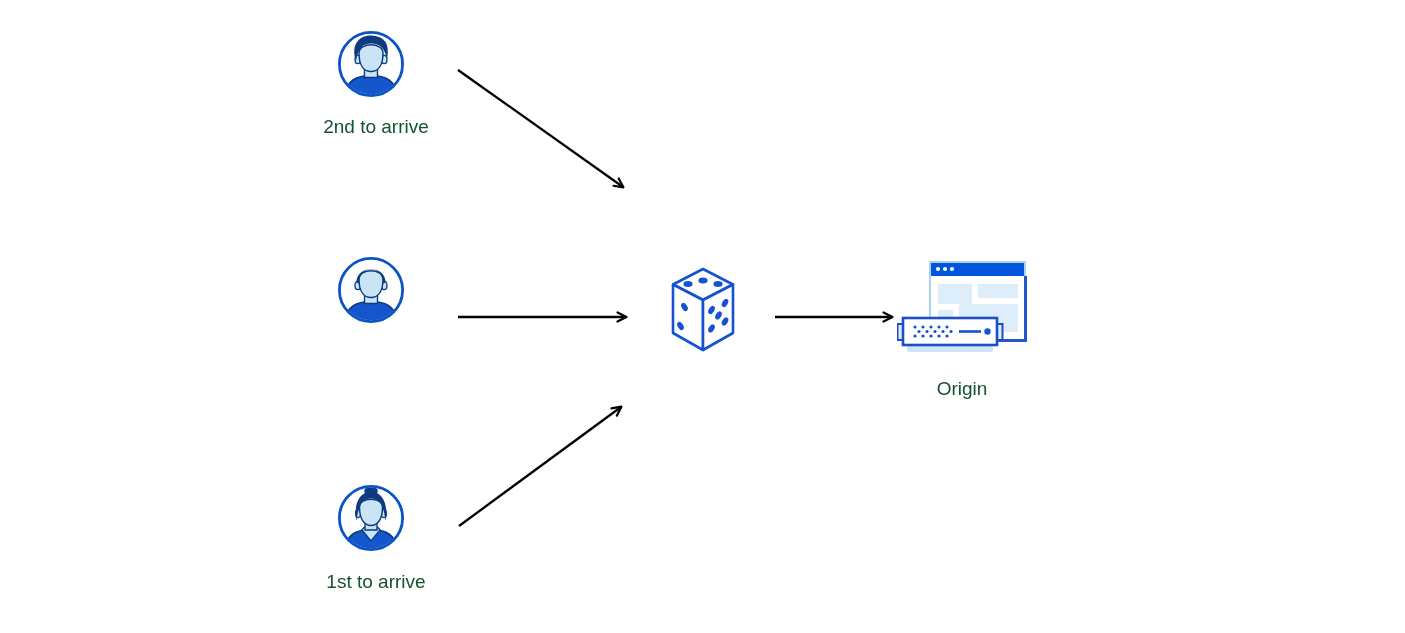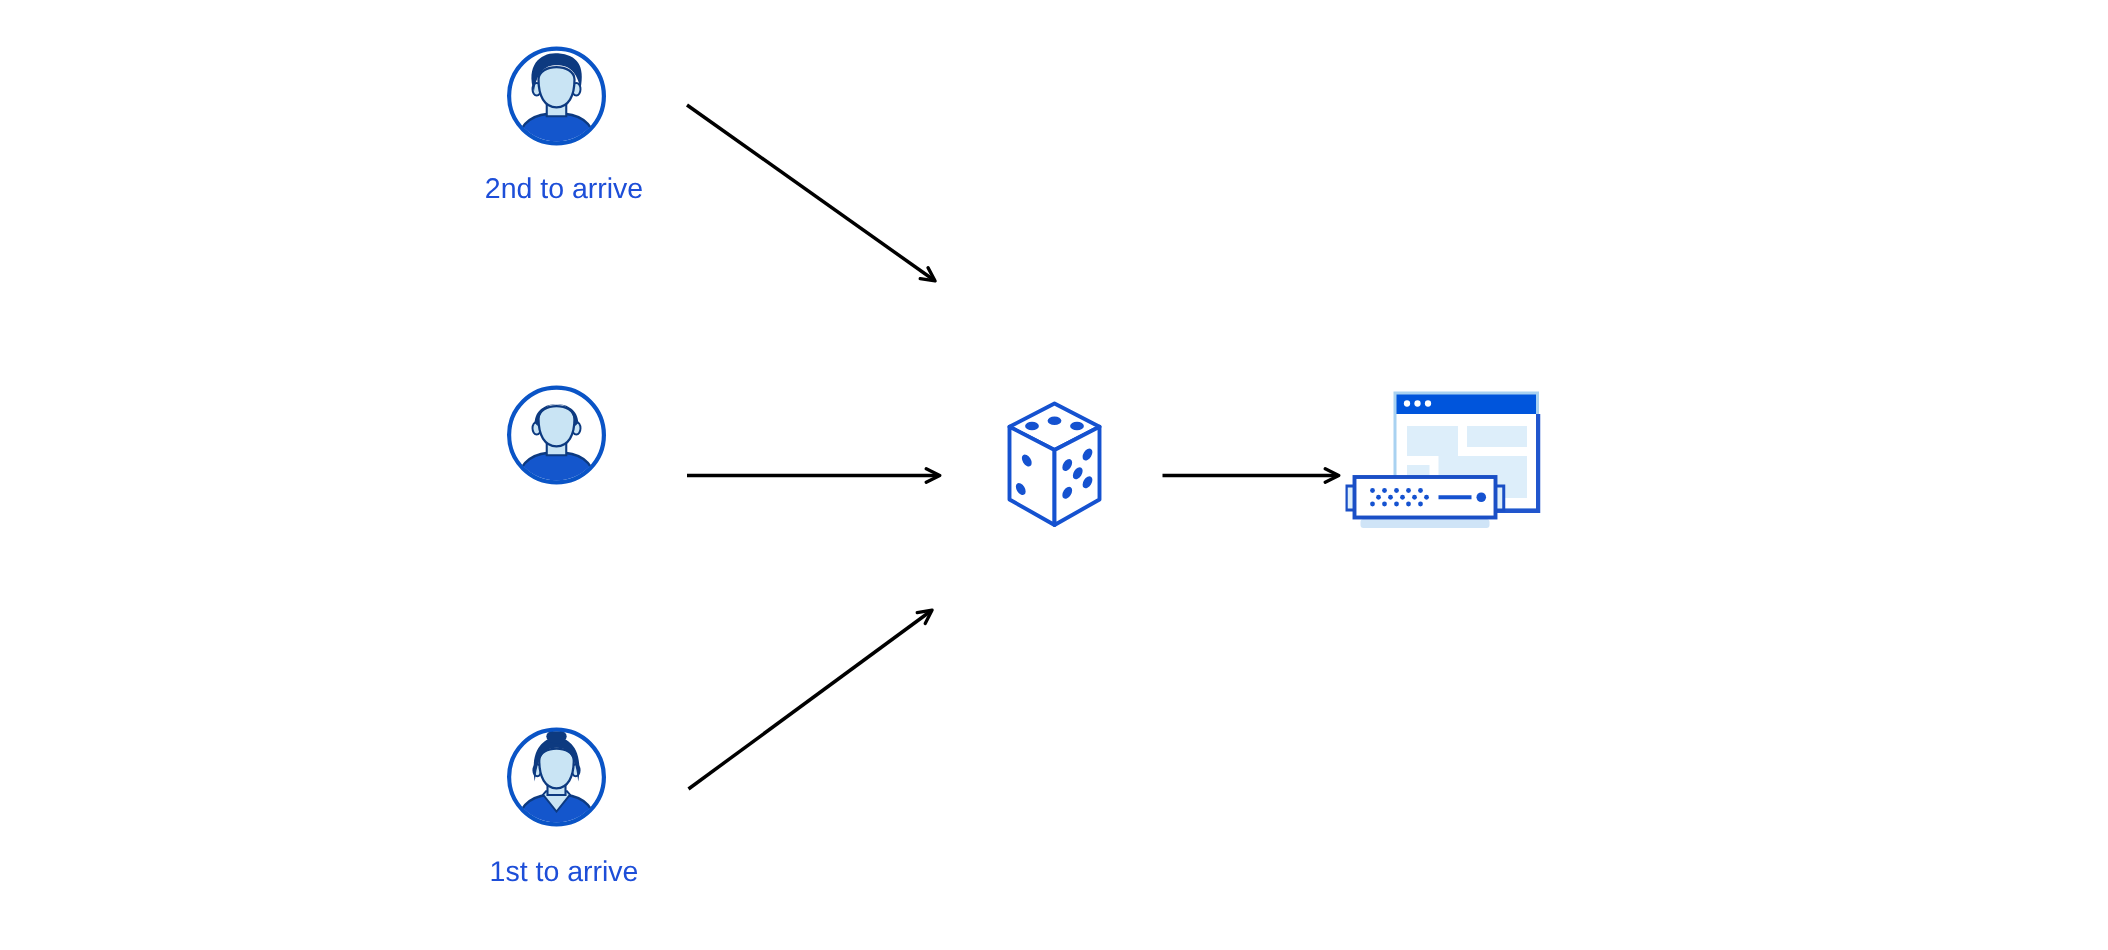--- a/index.html
+++ b/index.html
@@ -11,21 +11,21 @@
     font-family: "Liberation Sans", sans-serif;
     overflow: hidden;
   }
   .node { position: absolute; }
   .node-label {
     position: absolute;
     width: 180px;
     text-align: center;
     font-size: 19px;
     line-height: 22px;
-    color: #1d4ed8;
+    color: #14532d;
     white-space: nowrap;
   }
   .arrow-layer {
     position: absolute;
     left: 0; top: 0;
     width: 1405px; height: 633px;
     pointer-events: none;
   }
 </style>
 </head>
@@ -165,14 +165,15 @@
             <circle cx="26" cy="76" r="1.6"></circle>
             <circle cx="34" cy="76" r="1.6"></circle>
             <circle cx="42" cy="76" r="1.6"></circle>
             <circle cx="50" cy="76" r="1.6"></circle>
         </g>
         <line x1="62" y1="71.5" x2="84" y2="71.5" stroke="#1552d0" stroke-width="2.6"></line>
         <circle cx="90.5" cy="71.5" r="3.2" fill="#1552d0"></circle>
       </g>
     </svg>
   </div>
+  <div class="node-label" style="left:872px; top:378px;">Origin</div>
 
 </div>
 
 </body></html>

